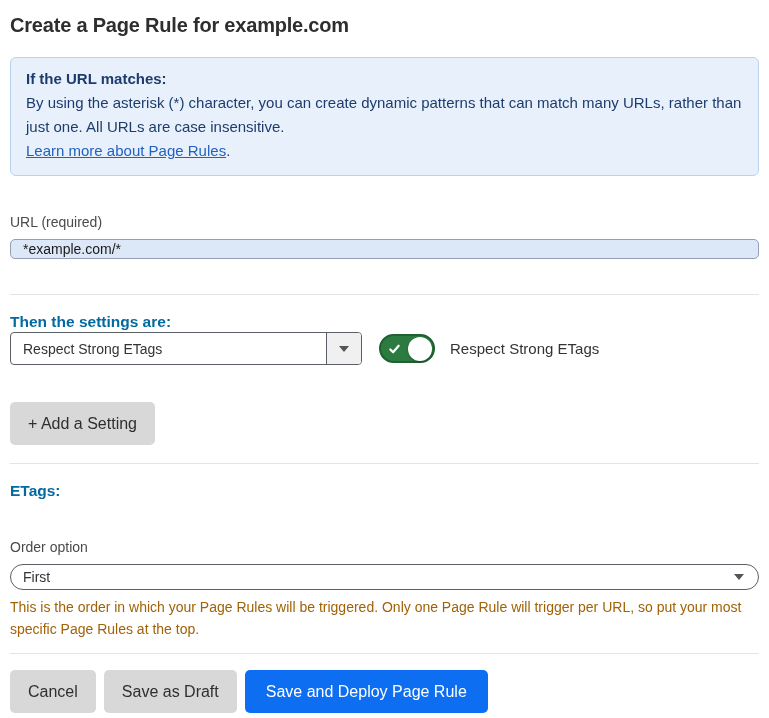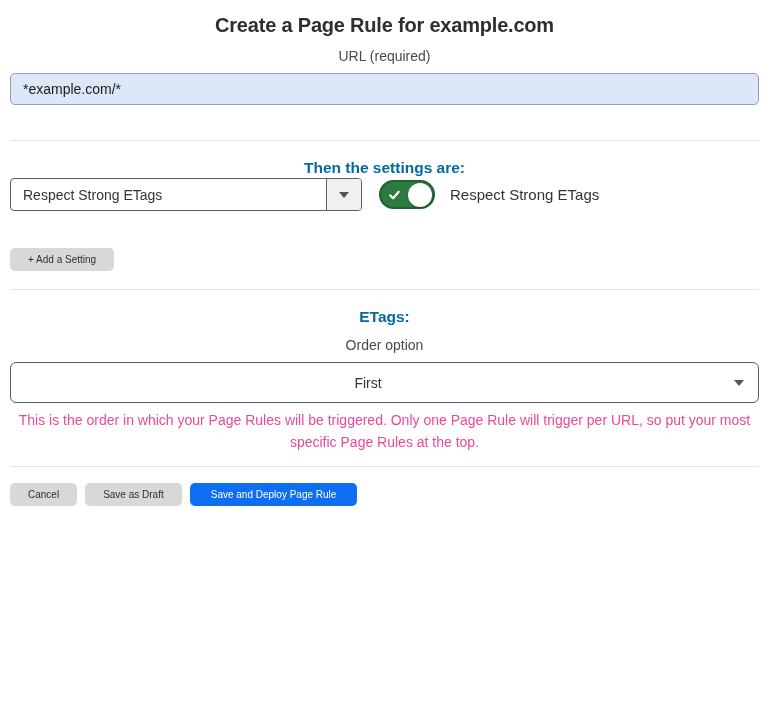--- a/index.html
+++ b/index.html
@@ -34,31 +34,31 @@
   }
   .info-box .info-heading { font-weight: 700; }
   .info-box a.learn-link {
     color: #2161c2;
     text-decoration: underline;
     cursor: pointer;
   }
 
   .field-label {
     display: block;
-    margin-top: 10px;
+    margin-top: 38px;
     margin-bottom: 8px;
     font-size: 14px;
     line-height: 17px;
     color: #4a4a4a;
   }
 
   .url-input {
     display: block;
     width: 100%;
-    height: 32px;
+    height: 20px;
     background: #dce8f8;
     border: 1px solid #93a0b4;
     border-radius: 5px;
     padding: 0 12px;
     font-size: 14px;
     color: #1a1a1a;
     font-family: "Liberation Sans", "DejaVu Sans", sans-serif;
     outline: none;
   }
 
@@ -148,22 +148,22 @@
     box-shadow: 0 1px 2px rgba(0,0,0,0.25);
   }
   .toggle-label {
     margin-left: 15px;
     font-size: 15px;
     color: #333333;
   }
 
   .btn {
     font-family: "Liberation Sans", "DejaVu Sans", sans-serif;
-    font-size: 10px;
-    height: 23px;
+    font-size: 16px;
+    height: 43px;
     border: none;
     border-radius: 5px;
     cursor: pointer;
     line-height: 1;
   }
   .btn.gray {
     background: #d8d8d8;
     color: #2f2f2f;
     padding: 0 18px;
   }
@@ -171,58 +171,63 @@
     background: #0d6ef2;
     color: #ffffff;
     padding: 0 21px;
   }
   .add-setting { margin-top: 37px; display: inline-block; padding: 0 16px; }
 
   .order-select {
     display: flex;
     align-items: center;
     width: 100%;
-    height: 41px;
+    height: 26px;
     background: #ffffff;
     border: 1px solid #5a5f66;
-    border-radius: 6px;
+    border-radius: 13px;
     padding: 0 14px 0 12px;
     cursor: pointer;
     gap: 21px;
   }
   .order-select-value {
     flex: 1;
     font-size: 14px;
     color: #333333;
   }
 
   .help-text {
     margin-top: 6px;
     font-size: 14px;
     line-height: 22px;
-    color: #ec4899;
+    color: #a16207;
     max-width: 749px;
   }
 
   .footer {
     margin-top: 16px;
     display: flex;
     align-items: center;
   }
   .footer .btn + .btn { margin-left: 8px; }
 
-  label, h1, h2, p, span { cursor: default; text-align: center; }
+  label, h1, h2, p, span { cursor: default; }
 </style>
 </head>
 <body>
 
 <div class="page">
 
   <h1 class="page-title">Create a Page Rule for example.com</h1>
 
+  <section class="info-box">
+    <p class="info-heading">If the URL matches:</p>
+    <p class="info-body">By using the asterisk (*) character, you can create dynamic patterns that can match many URLs, rather than just one. All URLs are case insensitive.</p>
+    <p class="info-link-line"><a href="#" class="learn-link">Learn more about Page Rules</a><span>.</span></p>
+  </section>
 
   <label class="field-label" for="url-input">URL (required)</label>
   <input id="url-input" class="url-input" type="text" value="*example.com/*" style="">
 
   <hr class="divider divider-1">
 
   <h2 class="section-heading">Then the settings are:</h2>
 
 
   <div class="setting-row">

